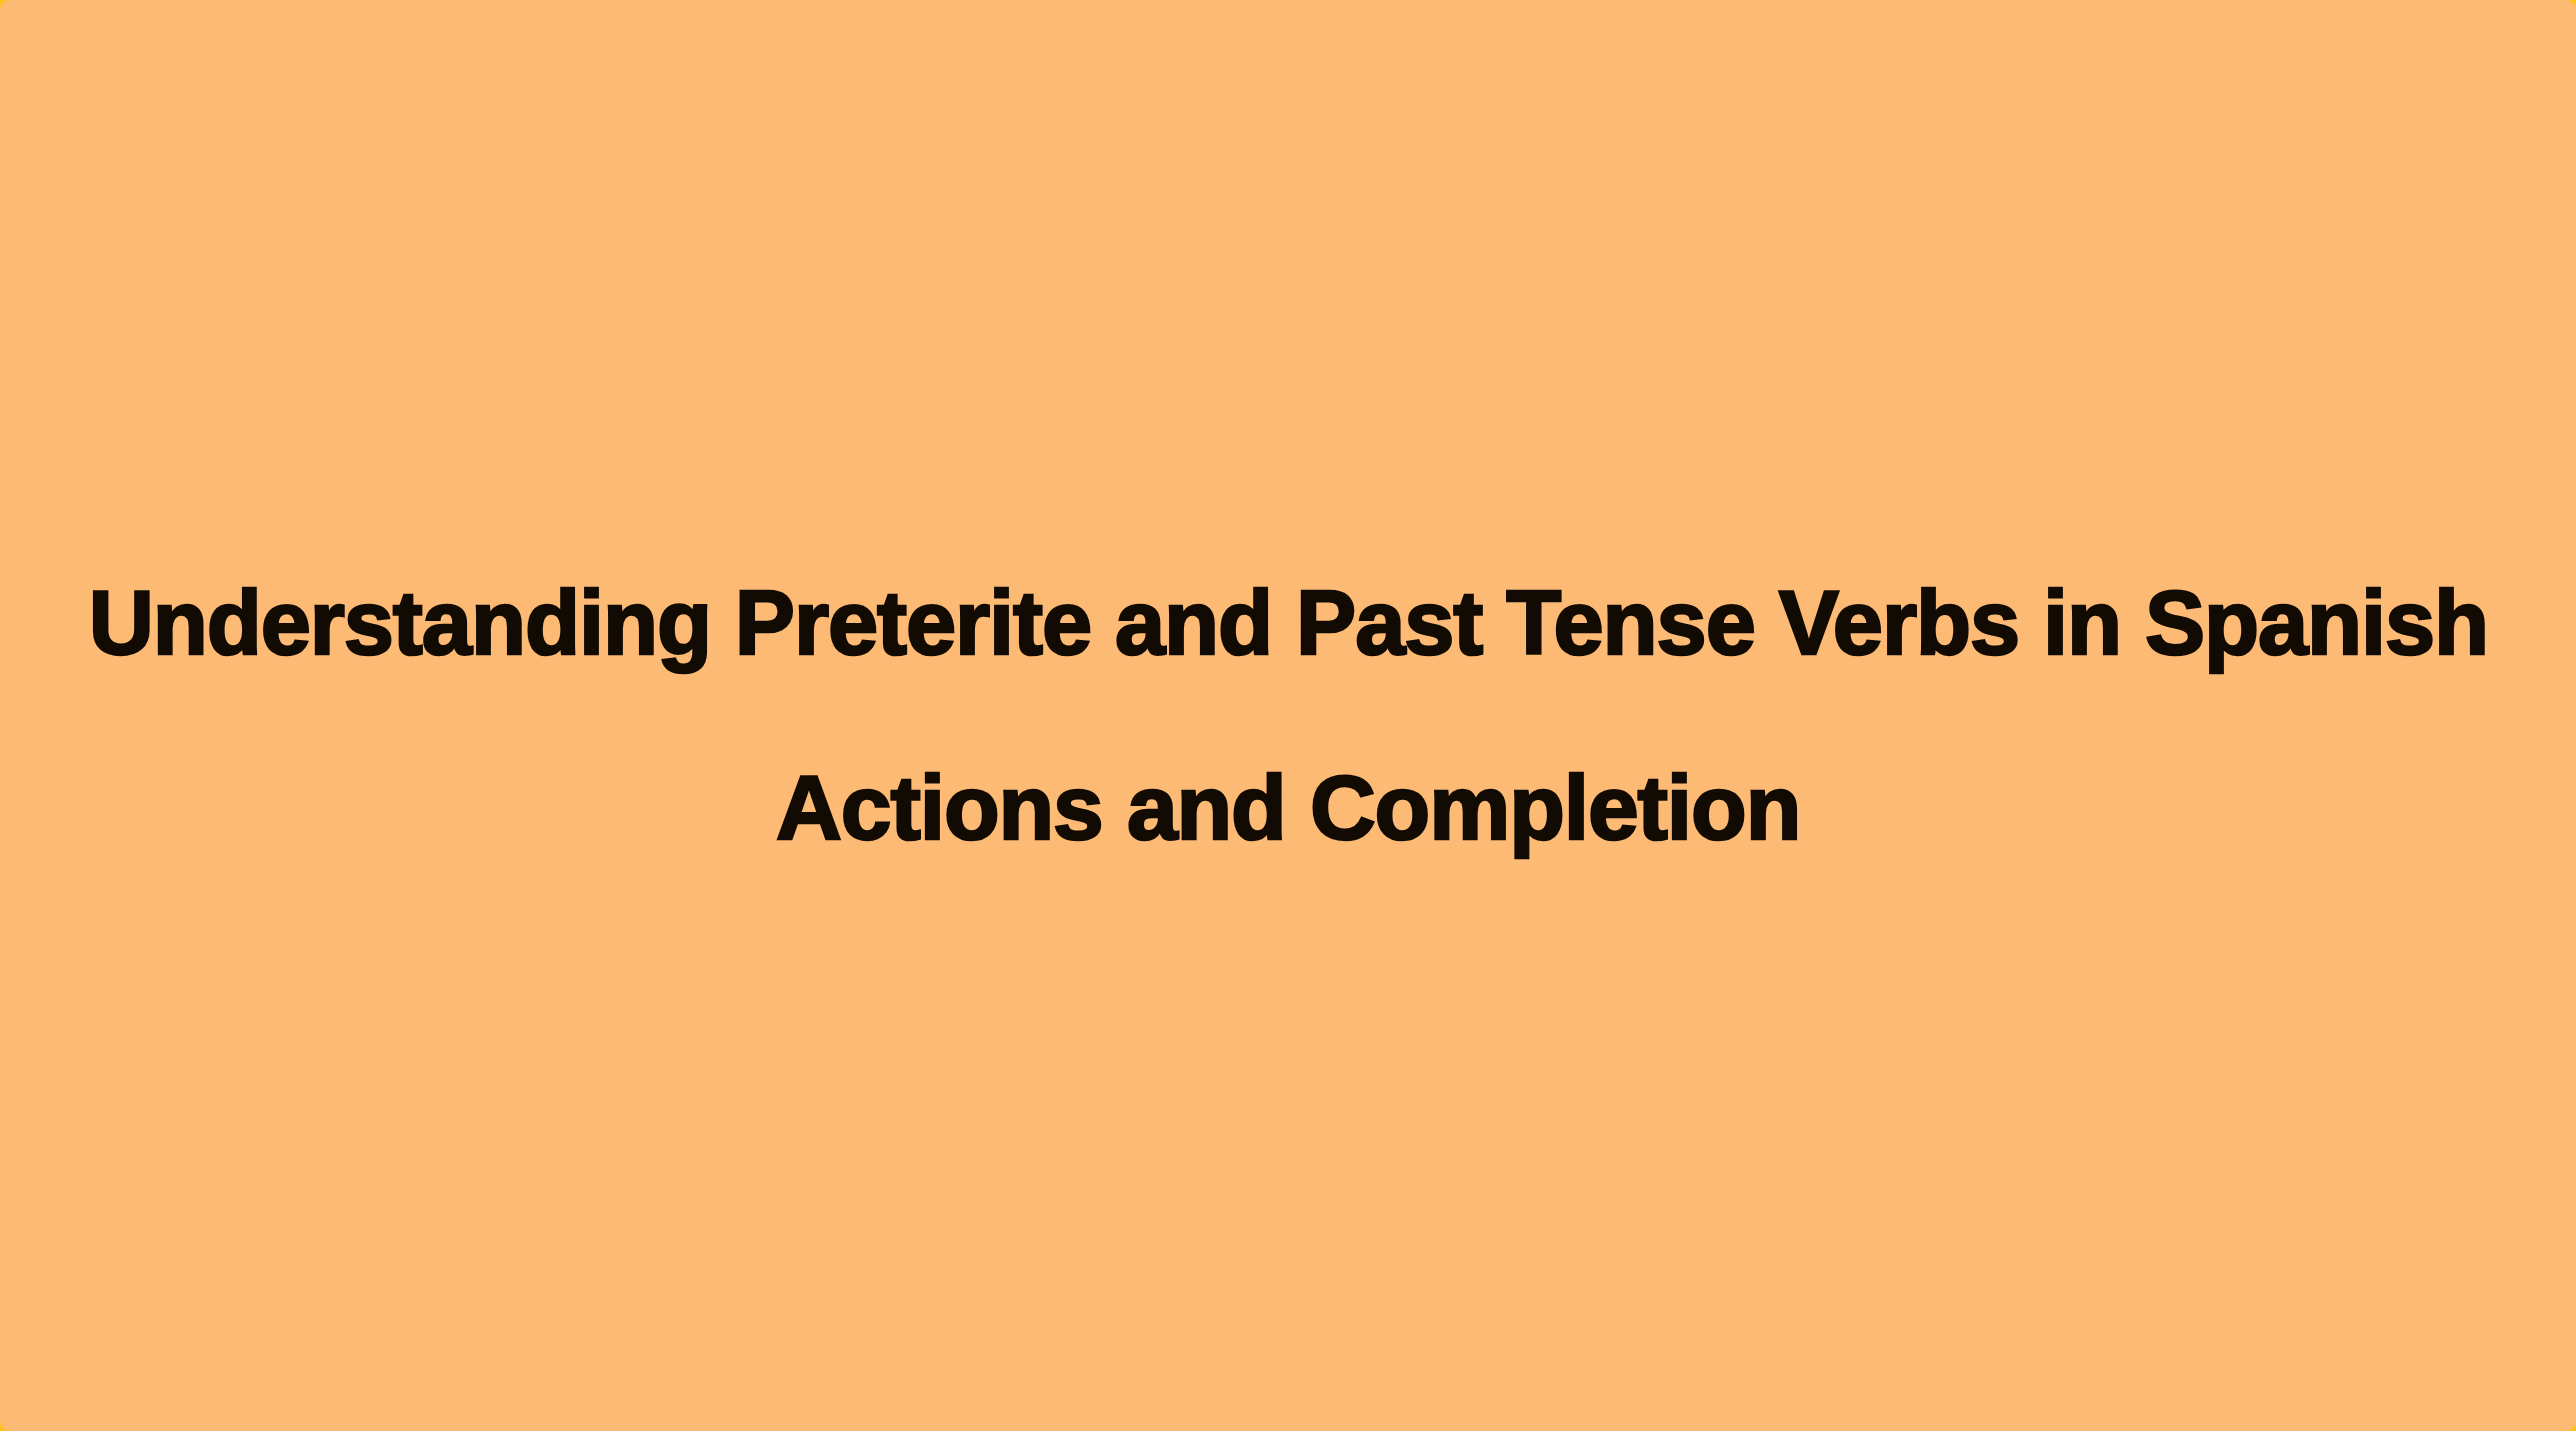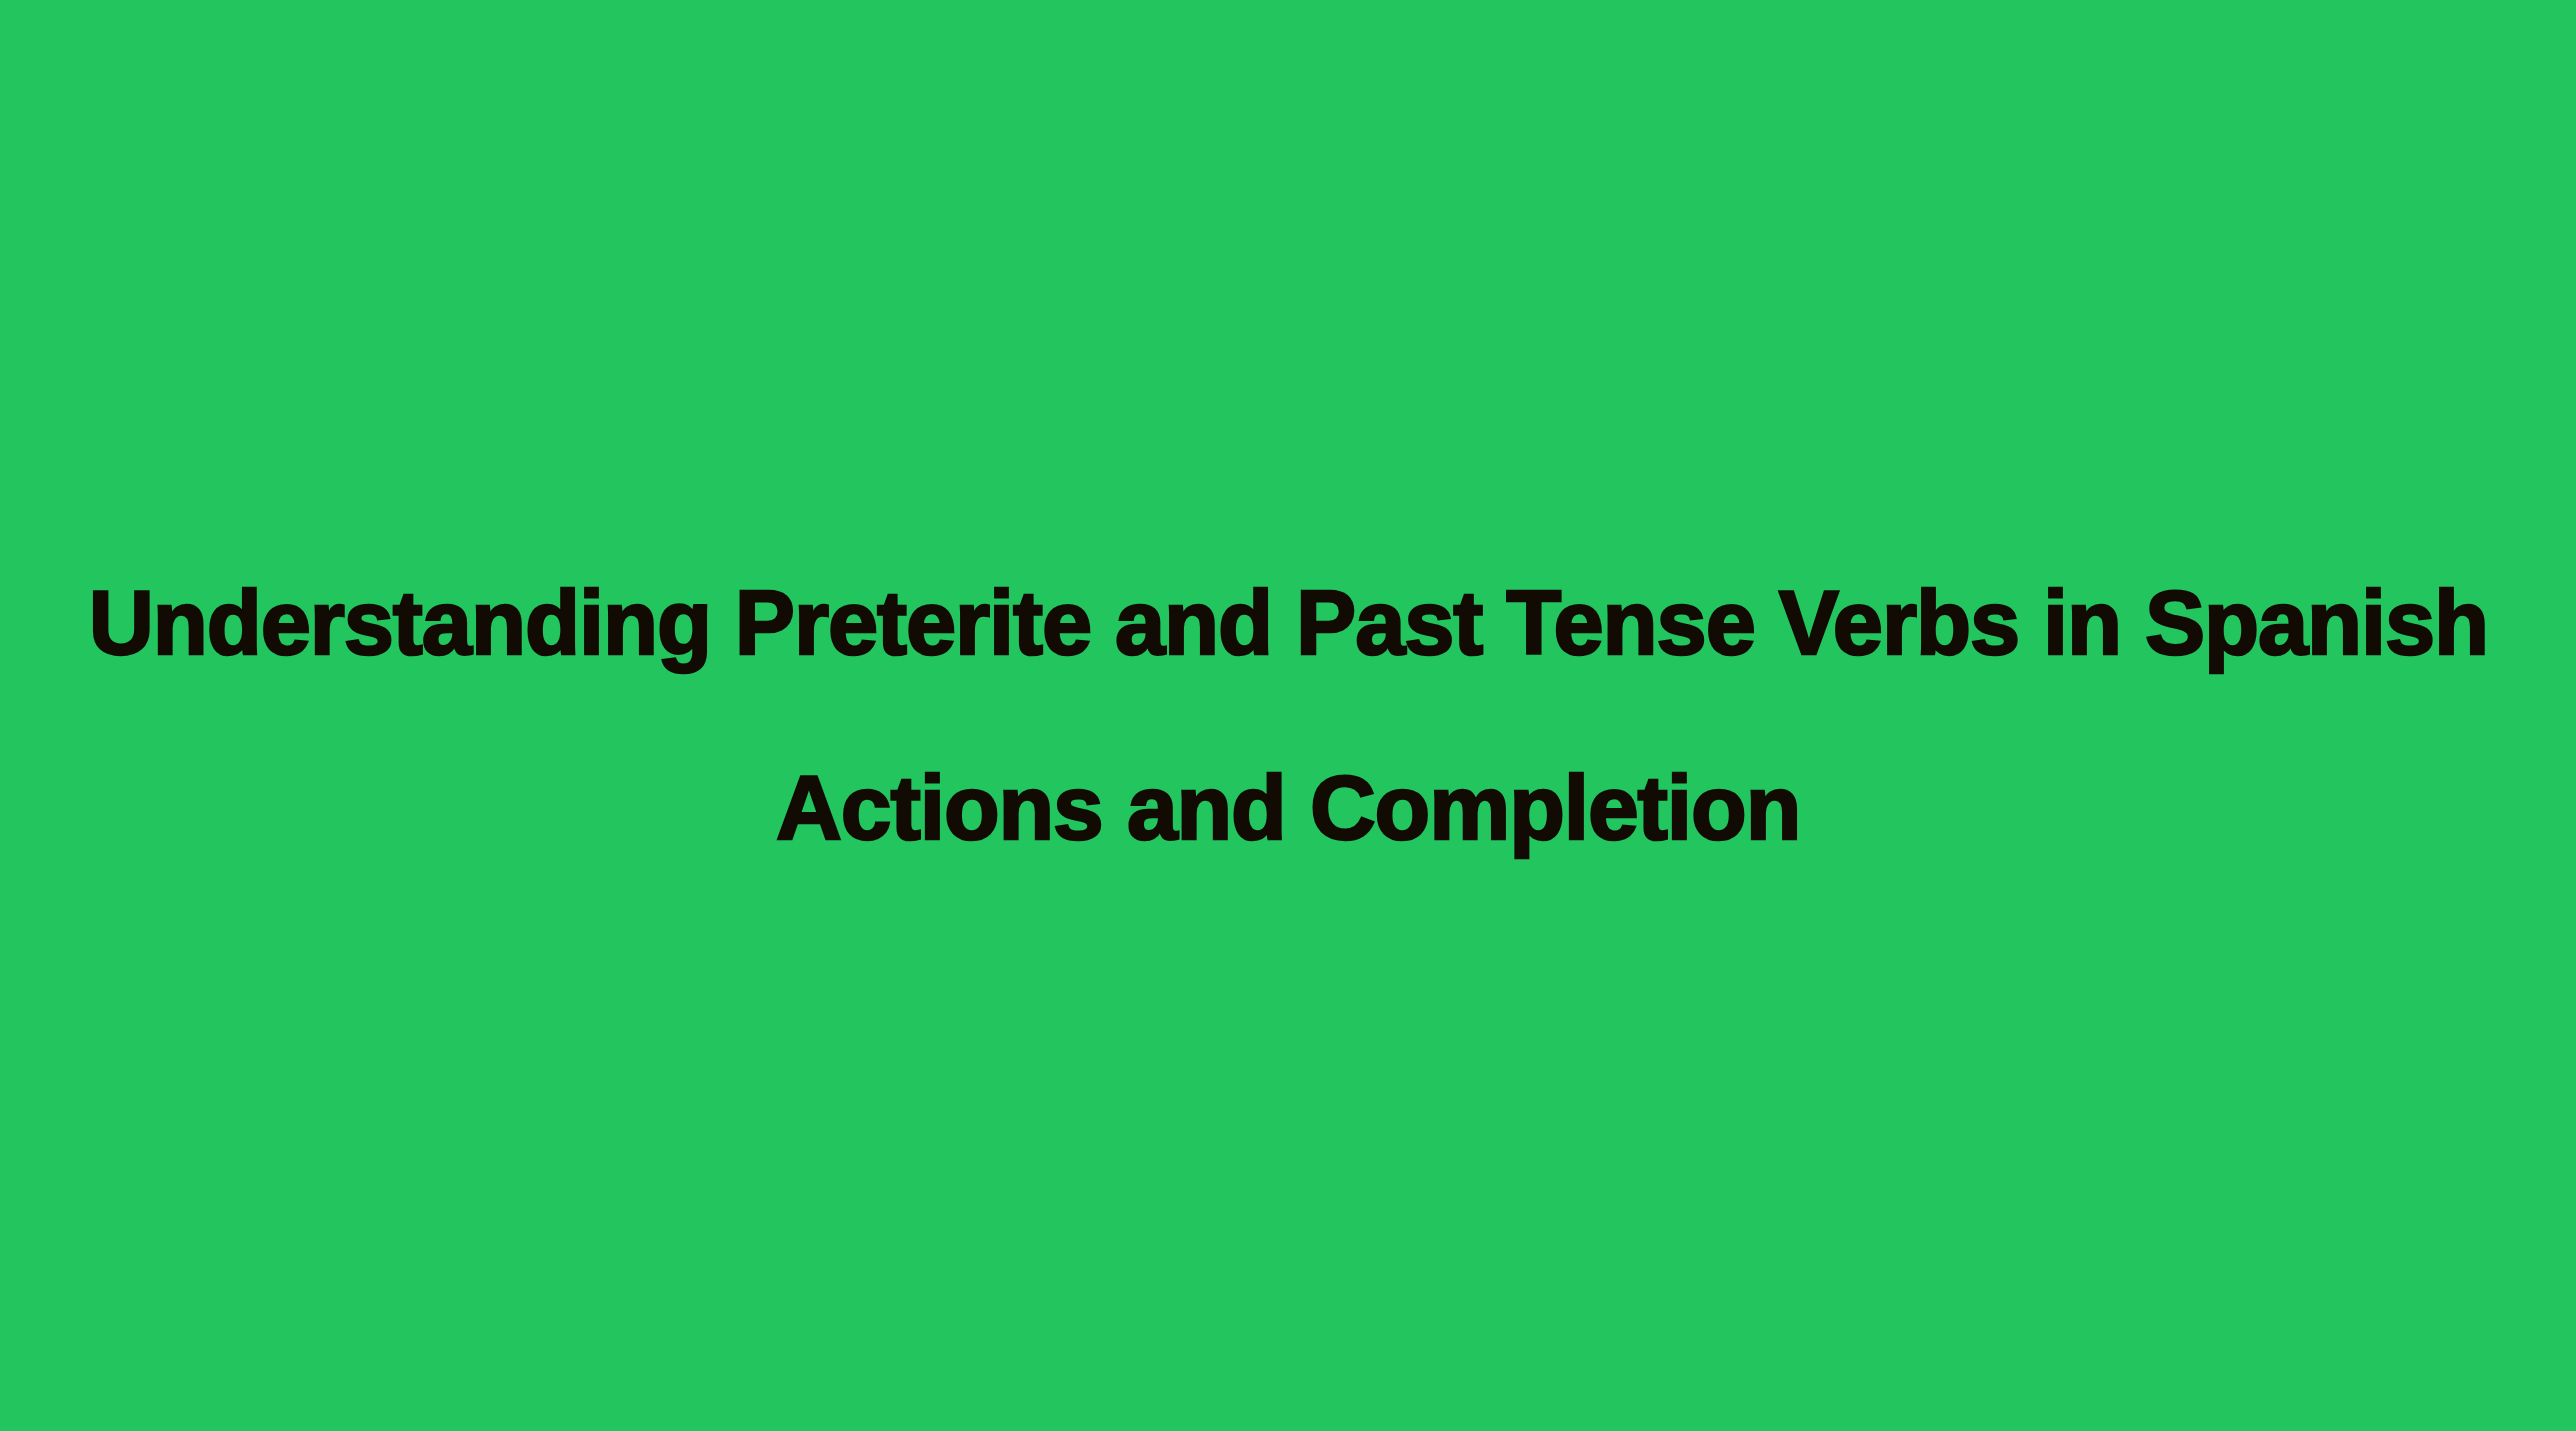--- a/index.html
+++ b/index.html
@@ -61,21 +61,21 @@
     font-size: 91px;
   }
 
   .title-line.line-2 {
     font-size: 91px;
   }
 </style>
 </head>
 <body style="background-color: rgb(254, 192, 31);">
 
-<div class="banner" style="background-color: #22c55e;">
+<div class="banner" style="background-color: #fdba74; border-radius: 11px;">
 
   <div class="title-block" style="text-align: center;">
 
     <span class="title-line line-1" style="color: rgb(18, 11, 4); -webkit-text-stroke: 2.5px rgb(18, 11, 4); transform: scaleX(0.9912);">Understanding Preterite and Past Tense Verbs in Spanish</span>
 
     <span class="title-line line-2" style="color: rgb(18, 11, 4); -webkit-text-stroke: 2.5px rgb(18, 11, 4); transform: scaleX(1.0018);">Actions and Completion</span>
 
   </div>
 
 </div>

